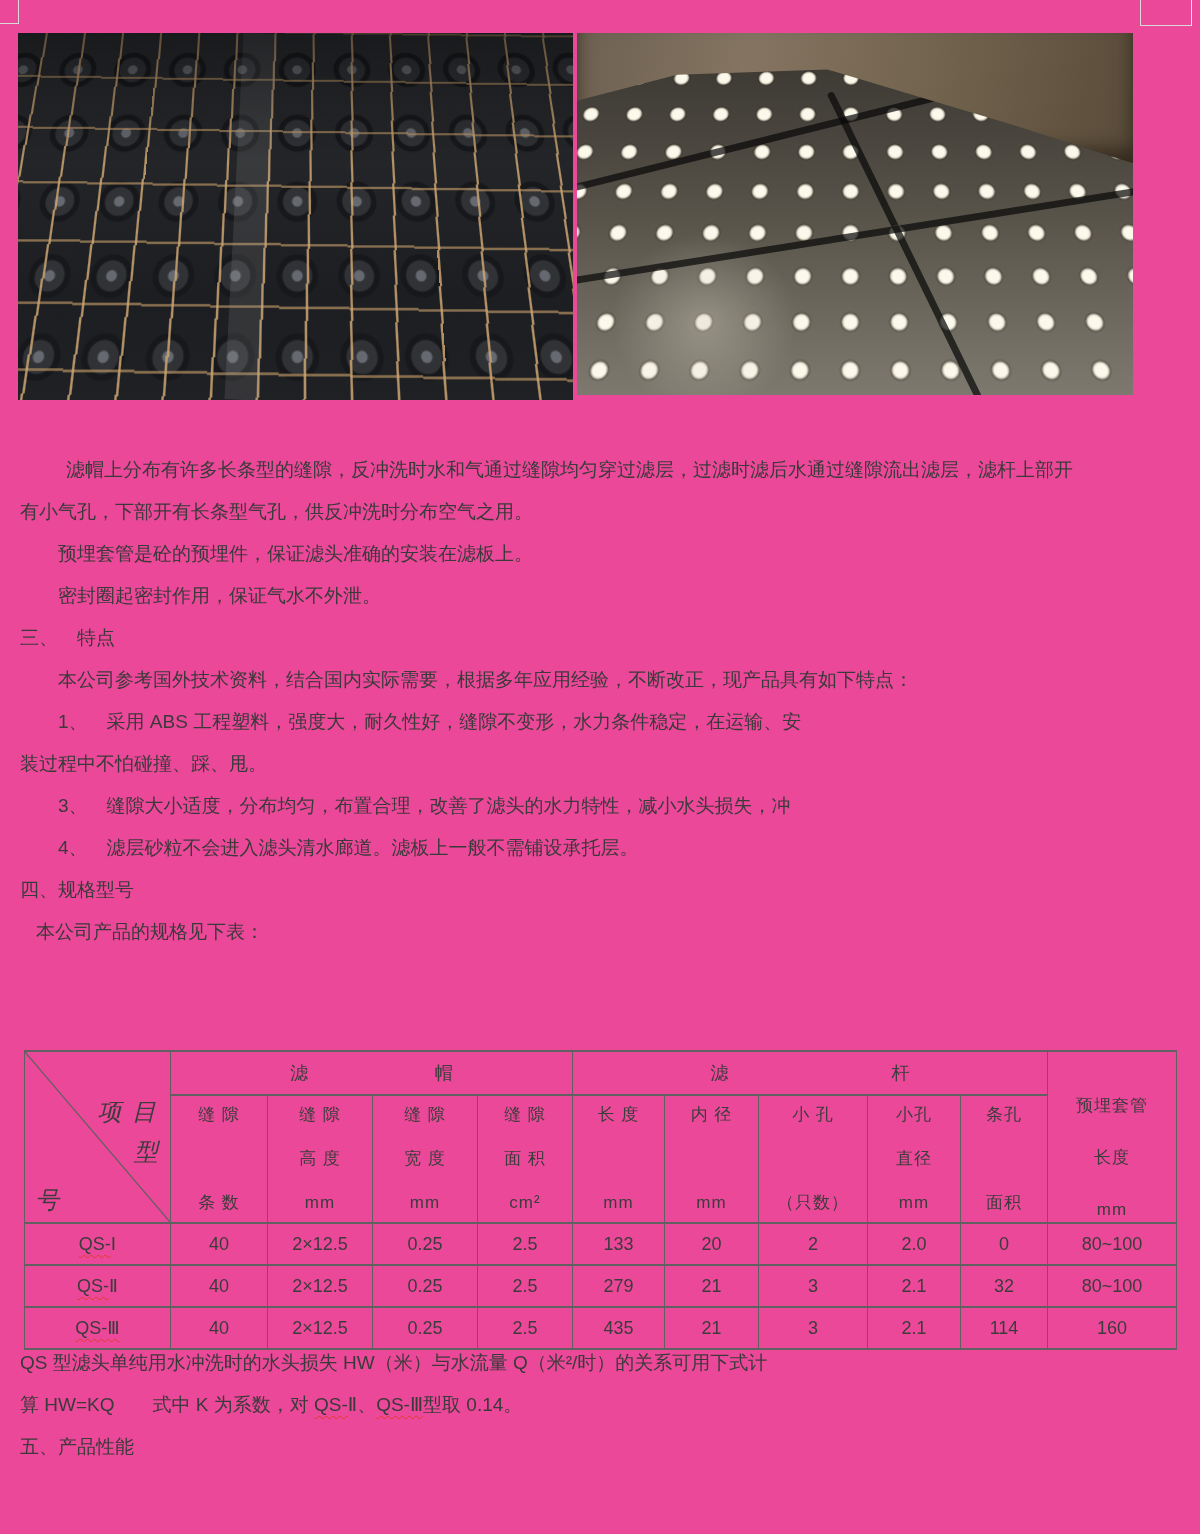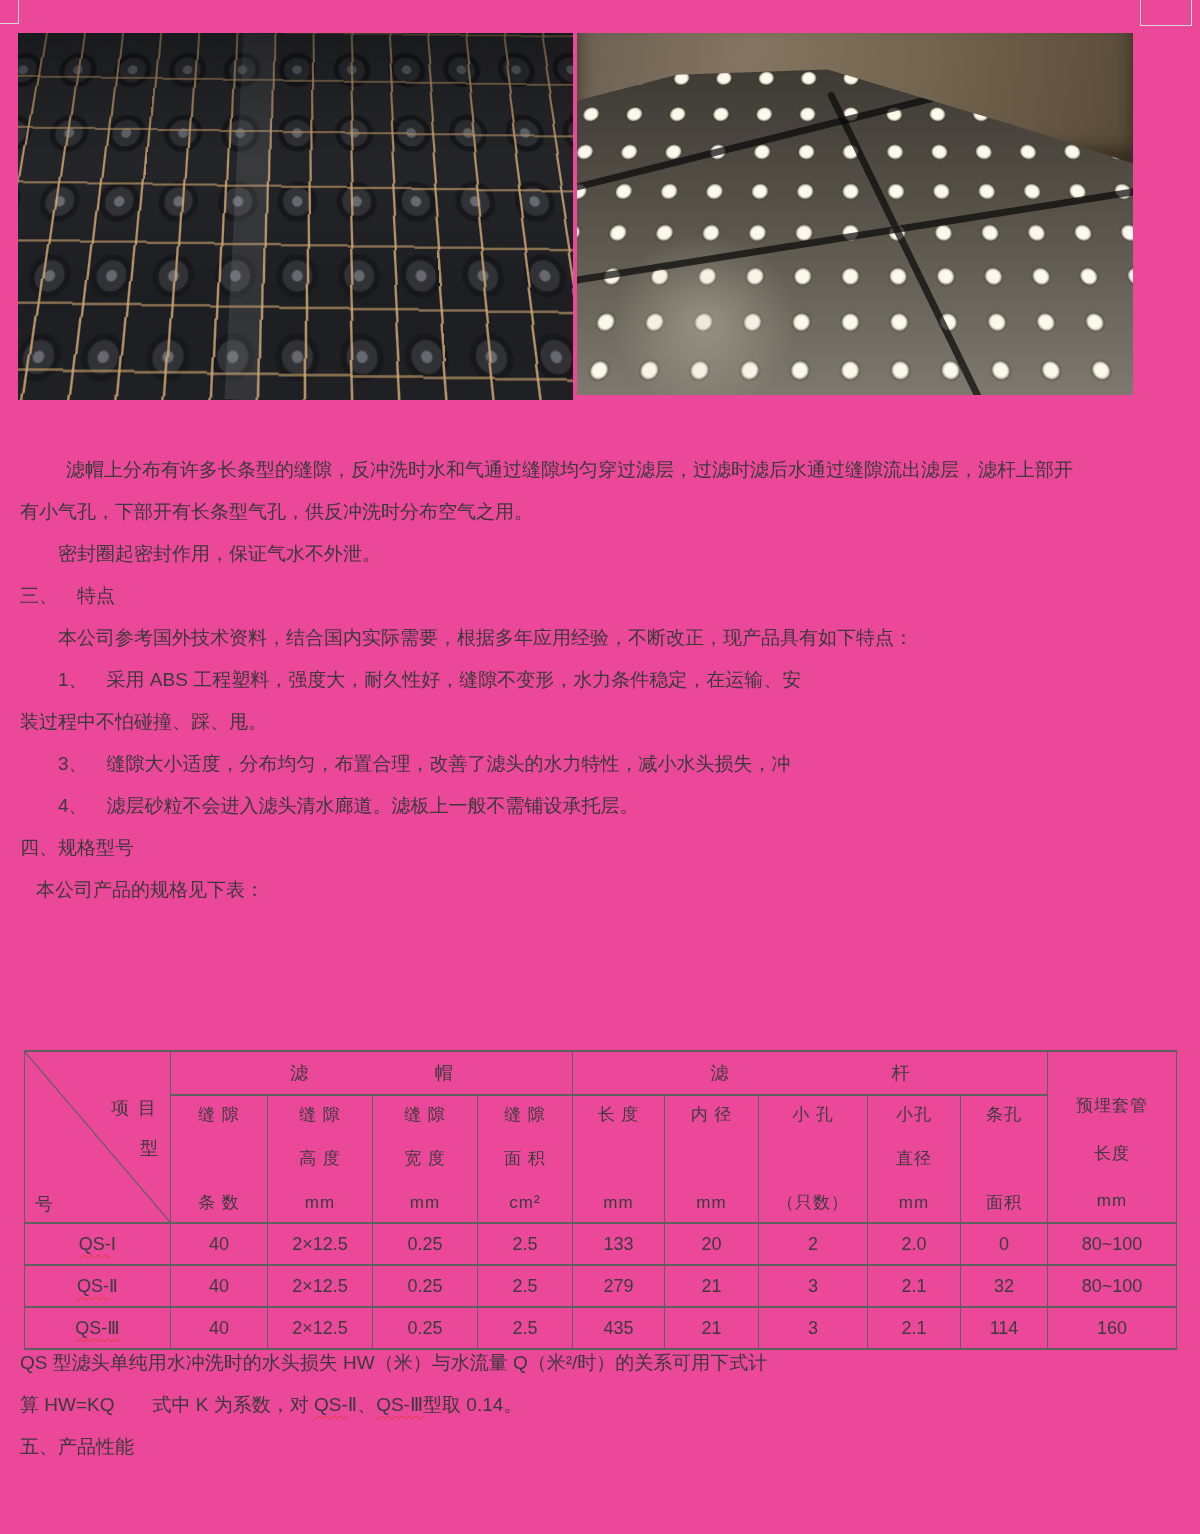--- a/index.html
+++ b/index.html
@@ -51,29 +51,29 @@
   .text-block{position:absolute;left:20px;top:449px;width:1162px;}
   .line{line-height:42px;font-size:19px;white-space:nowrap;}
   .i16{padding-left:16px}.i38{padding-left:38px}.i46{padding-left:46px}
 
   
   table.spec{position:absolute;left:24px;top:1050px;width:1152px;border-collapse:collapse;
      table-layout:fixed;font-size:17px;color:#3c3c3c;}
   table.spec td{border:1px solid #606060;border-top-width:2px;border-bottom-width:2px;
      padding:0;text-align:center;vertical-align:middle;}
   td.corner{position:relative;height:168px;}
-  td.corner span{position:absolute;font-size:18px;letter-spacing:2px;}
+  td.corner span{position:absolute;font-size:24px;letter-spacing:2px;font-style:italic;}
   .c-item{top:44px;right:12px;}
   .c-type{top:84px;right:10px;}
   .c-model{bottom:6px;left:10px;}
   tr.r-group td{height:42px;}
   .gwrap{display:flex;justify-content:space-around;align-items:center;padding:0 56px;font-size:18px;}
   .colhead{height:126px;box-sizing:border-box;display:flex;flex-direction:column;
      justify-content:space-between;padding:8px 0;}
-  .sleevehead{height:168px;padding:42px 0 9px;}
+  .sleevehead{height:168px;padding:42px 0 0;}
   .hl{line-height:22px;min-height:22px;font-size:17px;letter-spacing:1px;}
   tr.r-data td{height:40px;font-size:18px;}
 
   .wavy{text-decoration-line:underline;text-decoration-style:wavy;
         text-decoration-color:#e23b2e;text-decoration-thickness:1px;text-underline-offset:4px;}
 
   
   .footer-block{position:absolute;left:20px;top:1342px;width:1162px;}
 </style>
 </head>
@@ -97,20 +97,21 @@
       <div class="seam seam1"></div>
       <div class="seam seam2"></div>
       <div class="seam seam3"></div>
       <div class="wall"></div>
     </div>
   </div>
 
   <div class="text-block">
     <div class="line i46">滤帽上分布有许多长条型的缝隙，反冲洗时水和气通过缝隙均匀穿过滤层，过滤时滤后水通过缝隙流出滤层，滤杆上部开</div>
     <div class="line">有小气孔，下部开有长条型气孔，供反冲洗时分布空气之用。</div>
+    <div class="line i38">预埋套管是砼的预埋件，保证滤头准确的安装在滤板上。</div>
     <div class="line i38">密封圈起密封作用，保证气水不外泄。</div>
     <div class="line">三、　特点</div>
     <div class="line i38">本公司参考国外技术资料，结合国内实际需要，根据多年应用经验，不断改正，现产品具有如下特点：</div>
     <div class="line i38">1、　采用 ABS 工程塑料，强度大，耐久性好，缝隙不变形，水力条件稳定，在运输、安</div>
     <div class="line">装过程中不怕碰撞、踩、甩。</div>
     <div class="line i38">3、　缝隙大小适度，分布均匀，布置合理，改善了滤头的水力特性，减小水头损失，冲</div>
     <div class="line i38">4、　滤层砂粒不会进入滤头清水廊道。滤板上一般不需铺设承托层。</div>
     <div class="line">四、规格型号</div>
     <div class="line i16">本公司产品的规格见下表：</div>
   </div>

